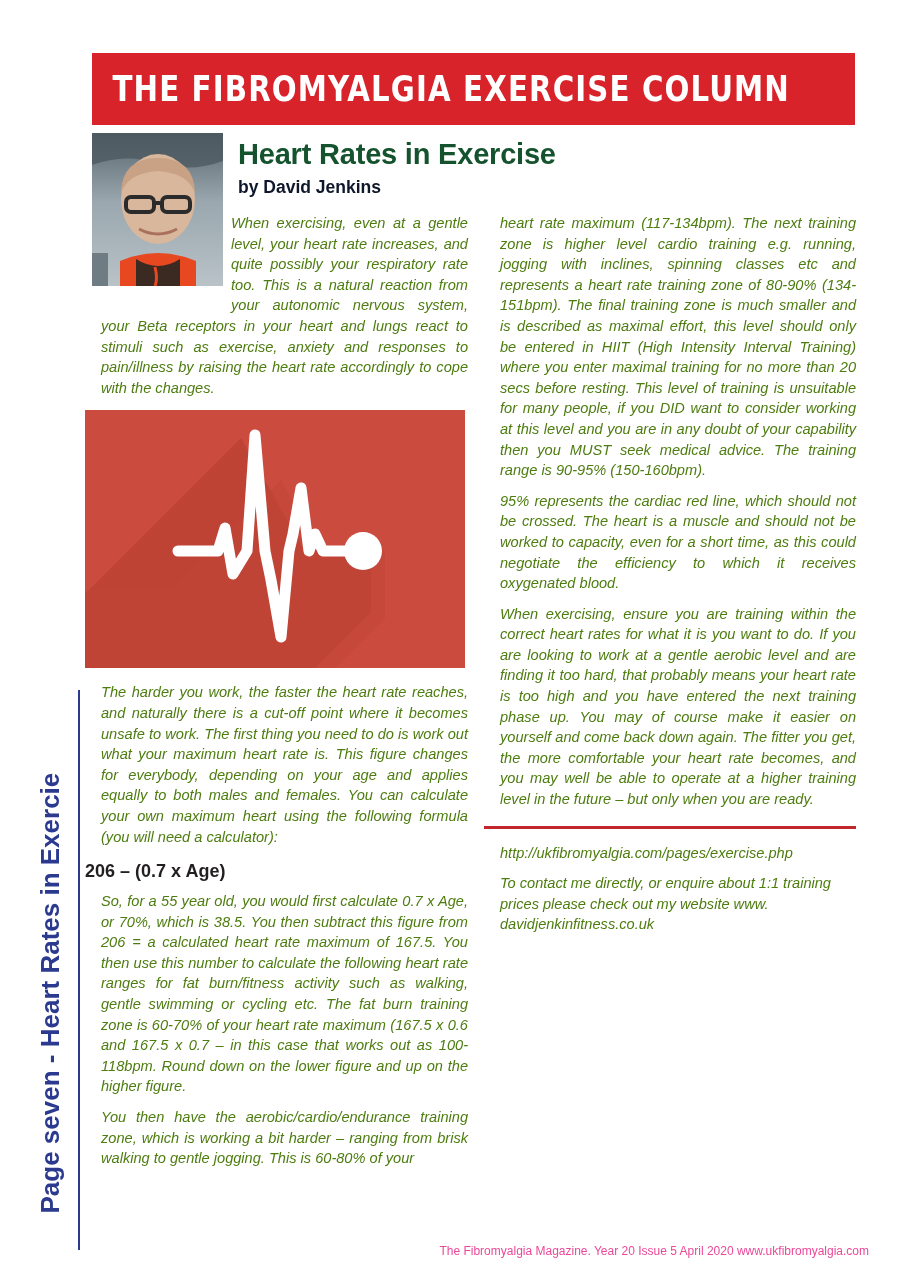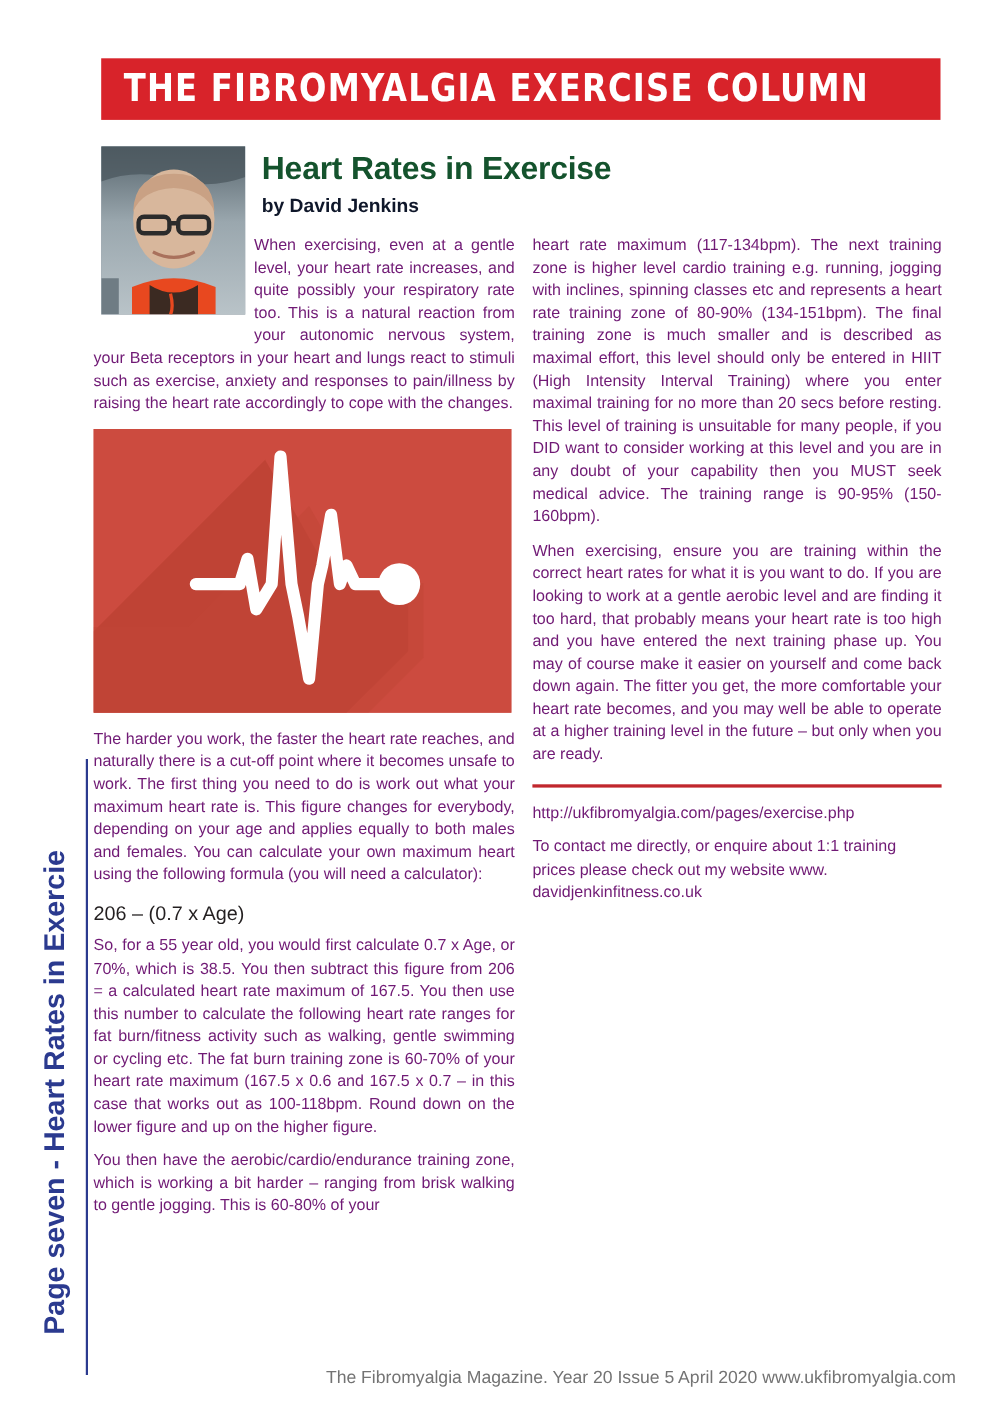--- a/index.html
+++ b/index.html
@@ -48,21 +48,21 @@
     color: #2b3a8f;
     white-space: nowrap;
   }
 
   
   .banner {
     position: absolute;
     left: 92px;
     top: 53px;
     width: 763px;
-    height: 56px;
+    height: 72px;
     background: #d8232a;
     display: flex;
     align-items: center;
   }
   .banner-title {
     font-family: "DejaVu Sans Condensed", "Liberation Sans Narrow", "Liberation Sans", sans-serif;
     font-size: 35px;
     font-weight: bold;
     color: #ffffff;
     letter-spacing: 1.2px;
@@ -110,26 +110,27 @@
     width: 383px;
   }
   .col-right {
     position: absolute;
     left: 484px;
     top: 213px;
     width: 372px;
   }
 
   p.body {
-    margin: 0 0 10px 0;
+    margin: 0 0 10px 16px;
     font-size: 14.6px;
     line-height: 20.6px;
     text-align: justify;
-    color: #701a75;
+    color: #4d7c0f;
     hyphens: none;
+    font-style: italic;
   }
   p.body.last { margin-bottom: 0; }
   p.body.ragged { text-align: left; }
 
   
   .float-shape {
     float: left;
     width: 146px;
     height: 83px;
     shape-outside: content-box;
@@ -143,41 +144,41 @@
     margin: 12px 0 14px 0;
     background: #cc4b3f;
     overflow: hidden;
   }
   .pulse-figure svg { display: block; }
 
   
   .formula-heading {
     margin: 14px 0 9px 0;
     font-size: 18px;
-    font-weight: normal;
+    font-weight: bold;
     color: #231f20;
   }
 
   
   .rule-red {
     width: 372px;
     height: 3px;
     background: #c1272d;
     margin: 16px 0 14px 0;
   }
 
   
   .footer {
     position: absolute;
     left: 0;
     top: 1244px;
     width: 869px;
     text-align: right;
-    font-size: 16px;
-    color: #737373;
+    font-size: 12px;
+    color: #ec4899;
     font-family: "Liberation Sans", sans-serif;
   }
 </style>
 </head>
 <body>
 
 <div class="side-rail">
   <div class="side-rail-line"></div>
   <div class="side-rail-text">Page seven - Heart Rates in Exercie</div>
 </div>
@@ -234,20 +235,21 @@
   <p class="body">The harder you work, the faster the heart rate reaches, and naturally there is a cut-off point where it becomes unsafe to work. The first thing you need to do is work out what your maximum heart rate is. This figure changes for everybody, depending on your age and applies equally to both males and females. You can calculate your own maximum heart using the following formula (you will need a calculator):</p>
 
   <div class="formula-heading">206 – (0.7 x Age)</div>
 
   <p class="body">So, for a 55 year old, you would first calculate 0.7 x Age, or 70%, which is 38.5. You then subtract this figure from 206 = a calculated heart rate maximum of 167.5. You then use this number to calculate the following heart rate ranges for fat burn/fitness activity such as walking, gentle swimming or cycling etc. The fat burn training zone is 60-70% of your heart rate maximum (167.5 x 0.6 and 167.5 x 0.7 – in this case that works out as 100-118bpm. Round down on the lower figure and up on the higher figure.</p>
   <p class="body last">You then have the aerobic/cardio/endurance training zone, which is working a bit harder – ranging from brisk walking to gentle jogging. This is 60-80% of your</p>
 </div>
 
 <div class="col-right">
   <p class="body">heart rate maximum (117-134bpm). The next training zone is higher level cardio training e.g. running, jogging with inclines, spinning classes etc and represents a heart rate training zone of 80-90% (134-151bpm). The final training zone is much smaller and is described as maximal effort, this level should only be entered in HIIT  (High Intensity Interval Training) where you enter maximal training for no more than 20 secs before resting. This level of training is unsuitable for many people, if you DID want to consider working at this level and you are in any doubt of your capability then you MUST seek medical advice. The training range is 90-95% (150-160bpm).</p>
+  <p class="body">95% represents the cardiac red line, which should not be crossed. The heart is a muscle and should not be worked to capacity, even for a short time, as this could negotiate the efficiency to which it receives oxygenated blood.</p>
   <p class="body">When exercising, ensure you are training within the correct heart rates for what it is you want to do. If you are looking to work at a gentle aerobic level and are finding it too hard, that probably means your heart rate is too high and you have entered the next training phase up. You may of course make it easier on yourself and come back down again. The fitter you get, the more comfortable your heart rate becomes, and you may well be able to operate at a higher training level in the future – but only when you are ready.</p>
 
   <div class="rule-red"></div>
 
   <p class="body ragged">http://ukfibromyalgia.com/pages/exercise.php</p>
   <p class="body ragged last">To contact me directly, or enquire about 1:1 training prices please check out my website www. davidjenkinfitness.co.uk</p>
 </div>
 
 <div class="footer">The Fibromyalgia Magazine. Year 20  Issue 5  April 2020  www.ukfibromyalgia.com</div>
 

